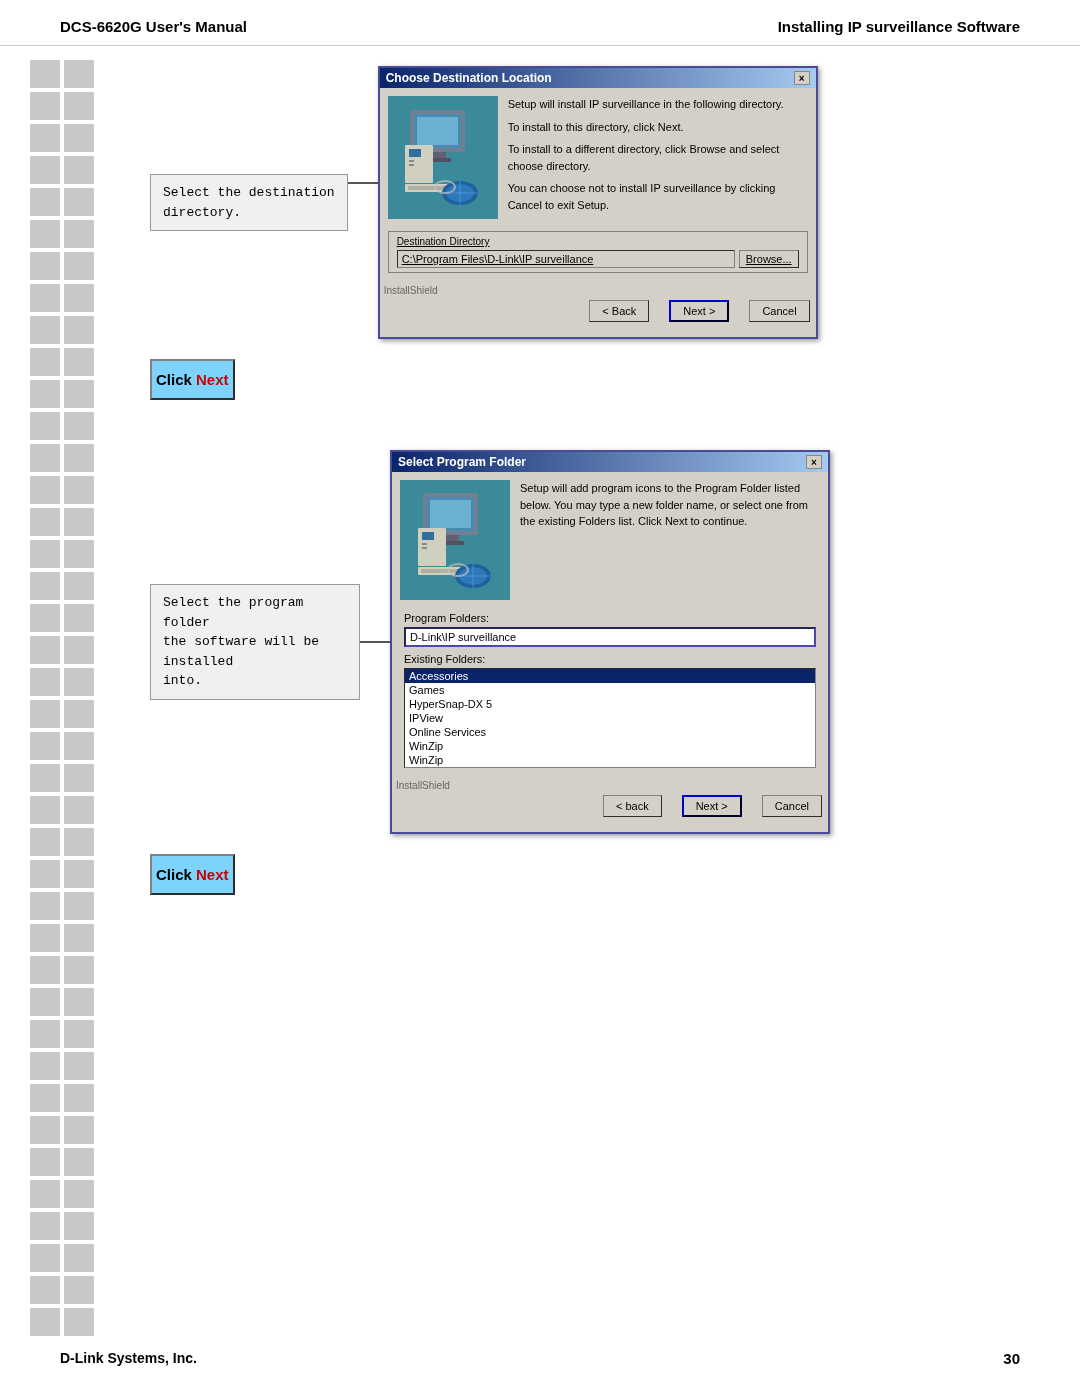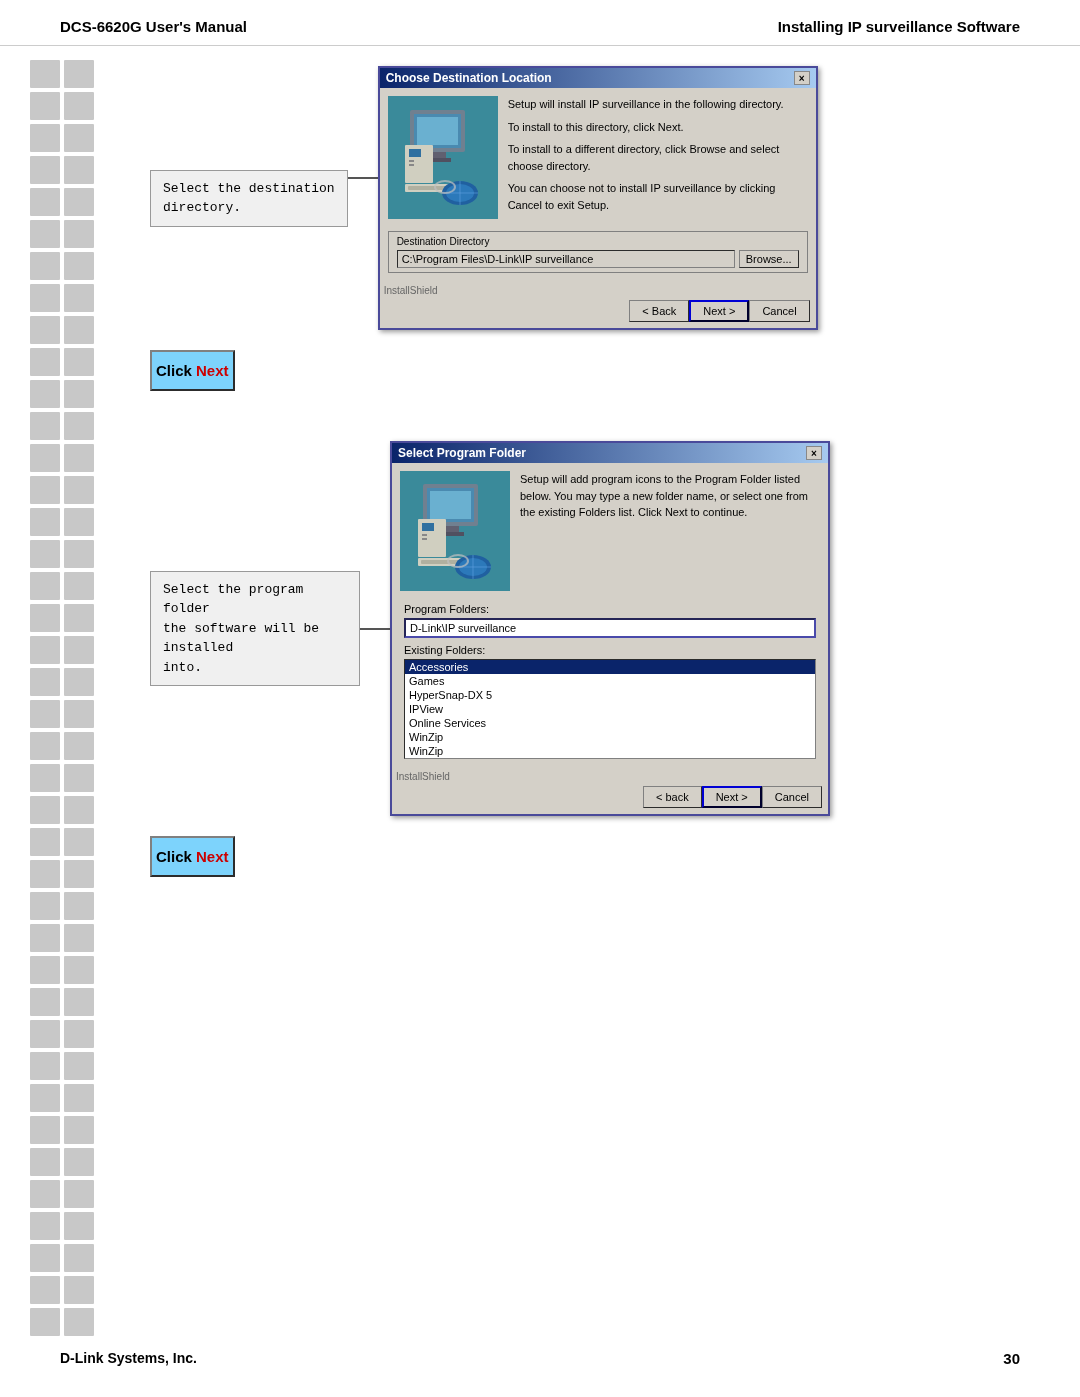--- a/index.html
+++ b/index.html
@@ -146,20 +146,21 @@
     .dialog-text-area p {
       margin-bottom: 6px;
     }
     .dialog-bottom {
       padding: 4px 8px 6px 8px;
     }
     .dest-directory-group {
       border: 1px solid #808080;
       padding: 4px 8px;
       margin-bottom: 6px;
+      text-decoration: underline;
     }
     .dest-directory-label {
       font-size: 10px;
       margin-bottom: 3px;
       color: #000;
     }
     .dest-directory-row {
       display: flex;
       gap: 4px;
       align-items: flex-end;
@@ -182,22 +183,22 @@
     }
     .installshield-label {
       font-size: 10px;
       color: #666;
       margin-bottom: 4px;
       padding-left: 4px;
     }
     .dialog-nav-buttons {
       display: flex;
       justify-content: flex-end;
-      gap: 0;
-      padding: 0 6px 6px 6px;
+      gap: 20px;
+      padding: 0 6px 15px 6px;
     }
     .nav-btn {
       background: #d4d0c8;
       border: 1px outset #808080;
       padding: 3px 12px;
       font-size: 11px;
       cursor: pointer;
       min-width: 55px;
     }
     .nav-btn-default {

